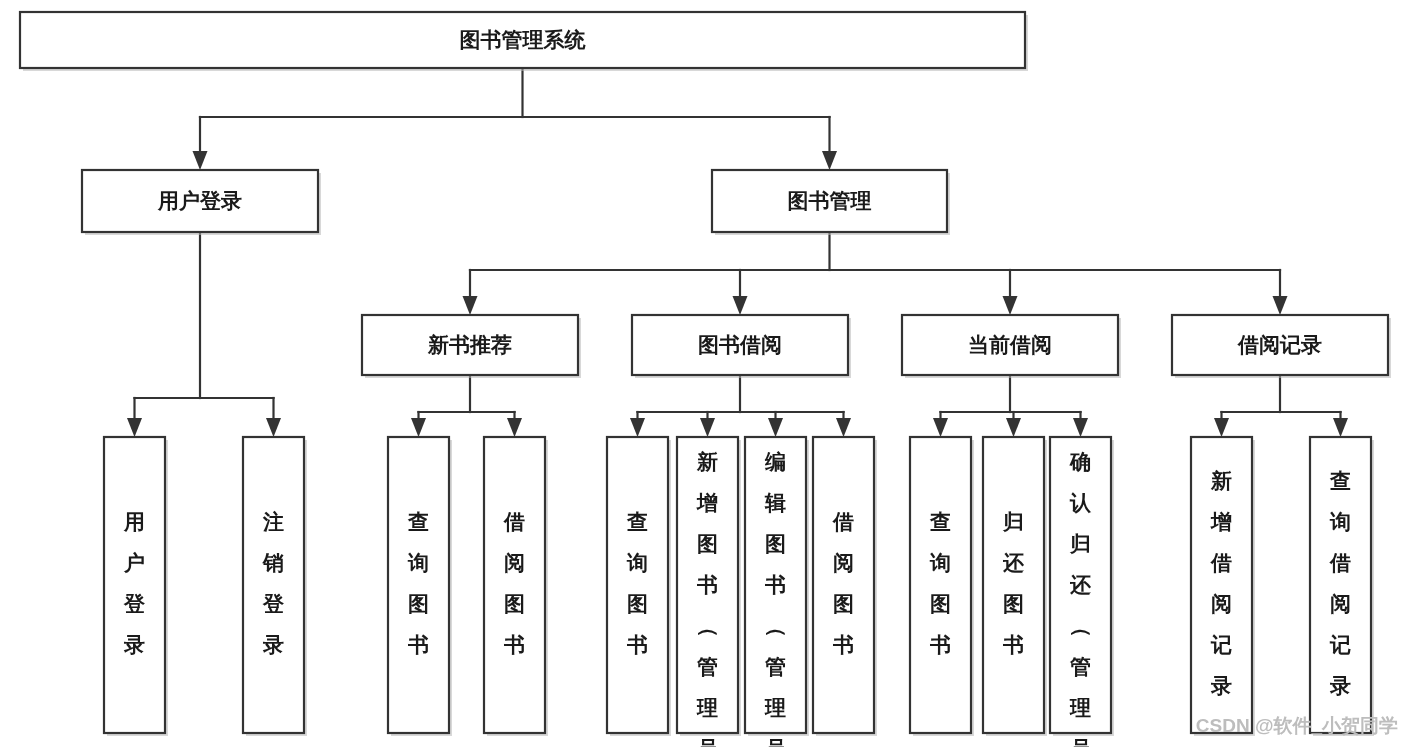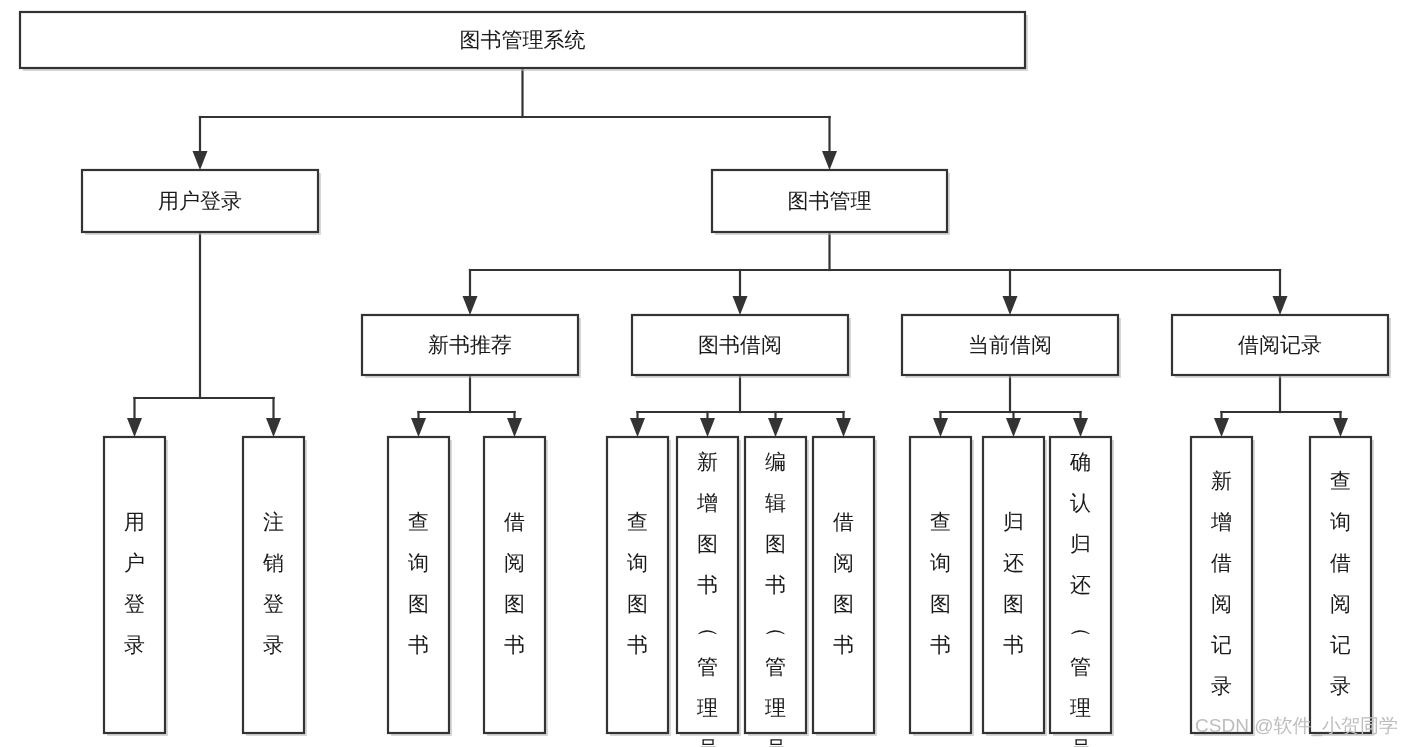--- a/index.html
+++ b/index.html
@@ -10,20 +10,21 @@
   }
   body {
     font-family: "Liberation Sans", "DejaVu Sans", sans-serif;
   }
   #diagram-root {
     position: relative;
     width: 1405px;
     height: 747px;
     background: #ffffff;
     overflow: hidden;
+    font-weight: bold;
   }
   svg.diagram {
     position: absolute;
     left: 0;
     top: 0;
     width: 1405px;
     height: 747px;
     display: block;
   }
   .node-rect {

